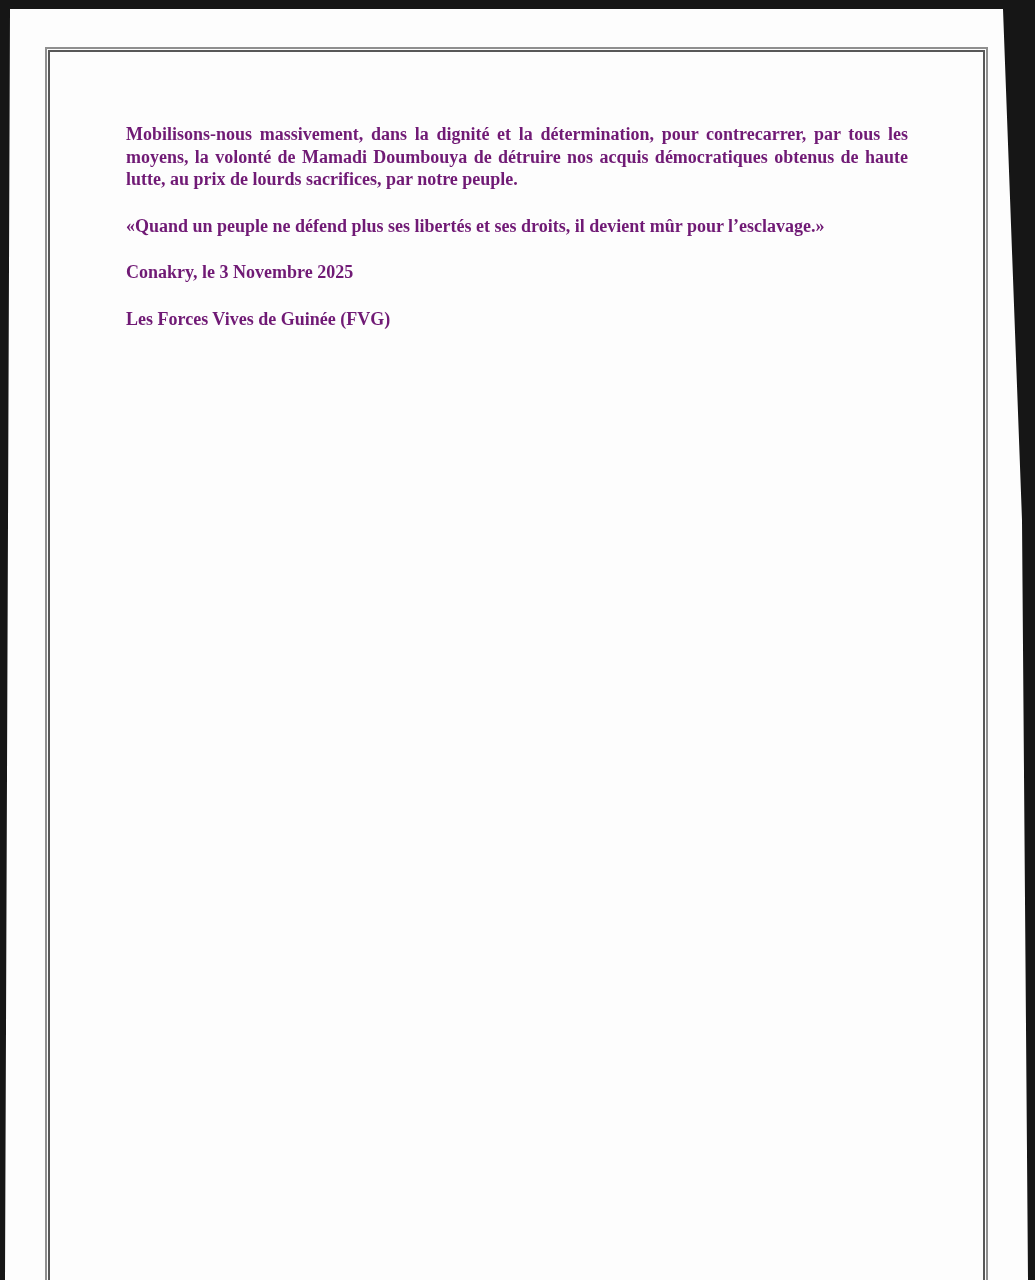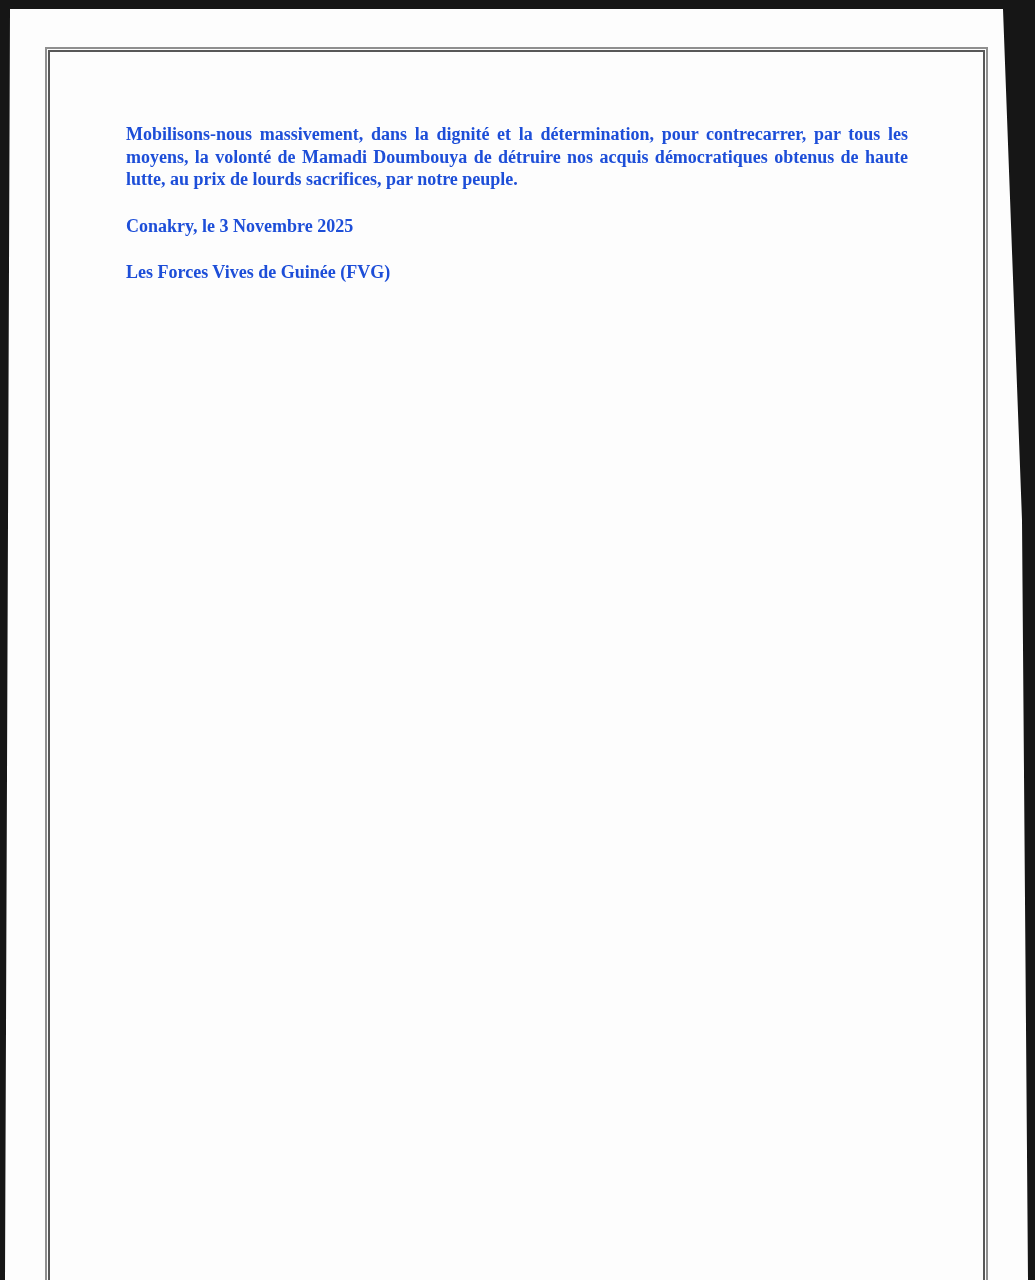--- a/index.html
+++ b/index.html
@@ -35,21 +35,21 @@
   .frame-inner {
     position: absolute;
     inset: 1px;
     border: 2px solid #585858;
   }
   .content {
     position: absolute;
     left: 126px;
     top: 123px;
     width: 782px;
-    color: #1d4ed8;
+    color: #701a75;
     font-size: 18px;
     line-height: 22.5px;
     font-family: Liberation Serif, serif;
   }
   .content p {
     margin: 0 0 24px 0;
   }
   .bold { font-weight: bold; }
   .justified { text-align: justify; }
   .right { }
@@ -57,17 +57,18 @@
 </head>
 <body>
 
 <div class="backdrop">
   <div class="page">
     <div class="frame-outer">
       <div class="frame-inner"></div>
     </div>
     <div class="content">
       <p class="bold justified">Mobilisons-nous massivement, dans la dignité et la détermination, pour contrecarrer, par tous les moyens, la volonté de Mamadi Doumbouya de détruire nos acquis démocratiques obtenus de haute lutte, au prix de lourds sacrifices, par notre peuple.</p>
+      <p class="bold justified">«Quand un peuple ne défend plus ses libertés et ses droits, il devient mûr pour l’esclavage.»</p>
       <p class="bold right">Conakry, le 3 Novembre 2025</p>
       <p class="bold right">Les Forces Vives de Guinée (FVG)</p>
     </div>
   </div>
 </div>
 
 </body></html>

